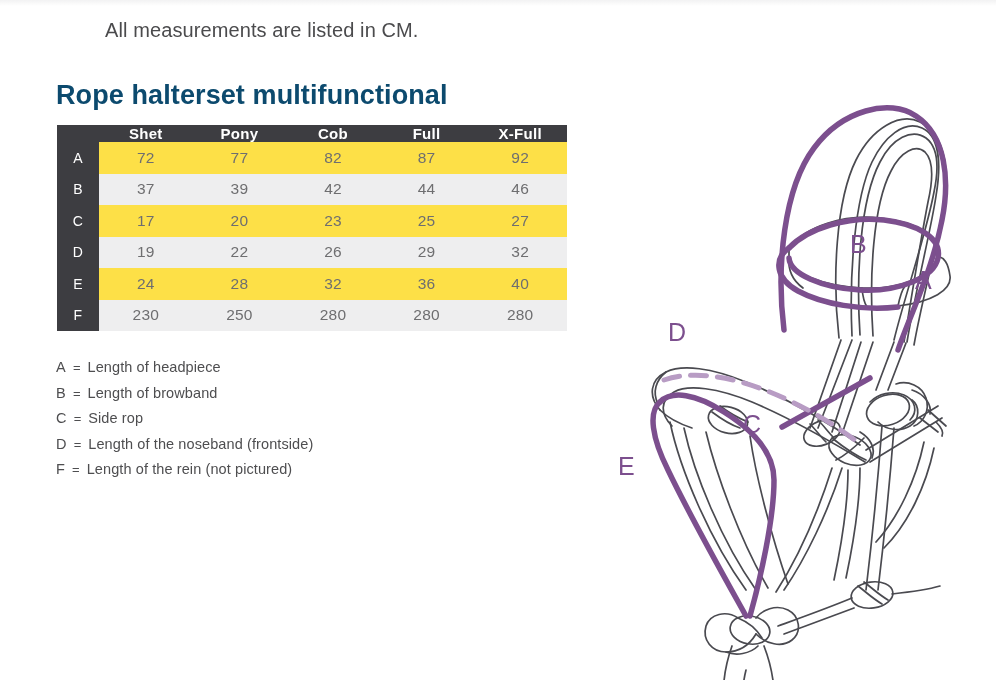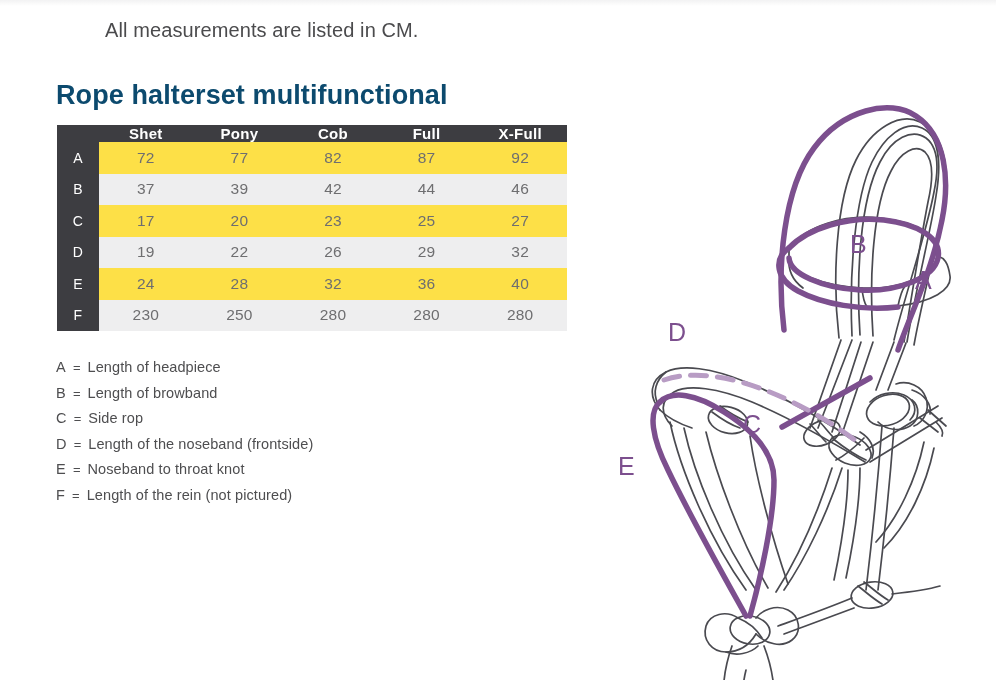--- a/index.html
+++ b/index.html
@@ -209,25 +209,20 @@
     <span class="legend-key">C </span>
     <span class="legend-eq">= </span>
     <span class="legend-txt">Side rop</span>
   </div>
   <div class="legend-row">
     <span class="legend-key">D </span>
     <span class="legend-eq">= </span>
     <span class="legend-txt">Length of the noseband (frontside)</span>
   </div>
   <div class="legend-row">
-    <span class="legend-key">E </span>
-    <span class="legend-eq">= </span>
-    <span class="legend-txt">Noseband to throat knot</span>
-  </div>
-  <div class="legend-row">
     <span class="legend-key">F </span>
     <span class="legend-eq">= </span>
     <span class="legend-txt">Length of the rein (not pictured)</span>
   </div>
 </div>
 
 <div class="diagram">
   <svg width="430" height="630" viewBox="0 0 430 630">
     <g fill="none" stroke="#4a4a50" stroke-width="1.7" stroke-linecap="round" stroke-linejoin="round">
 

